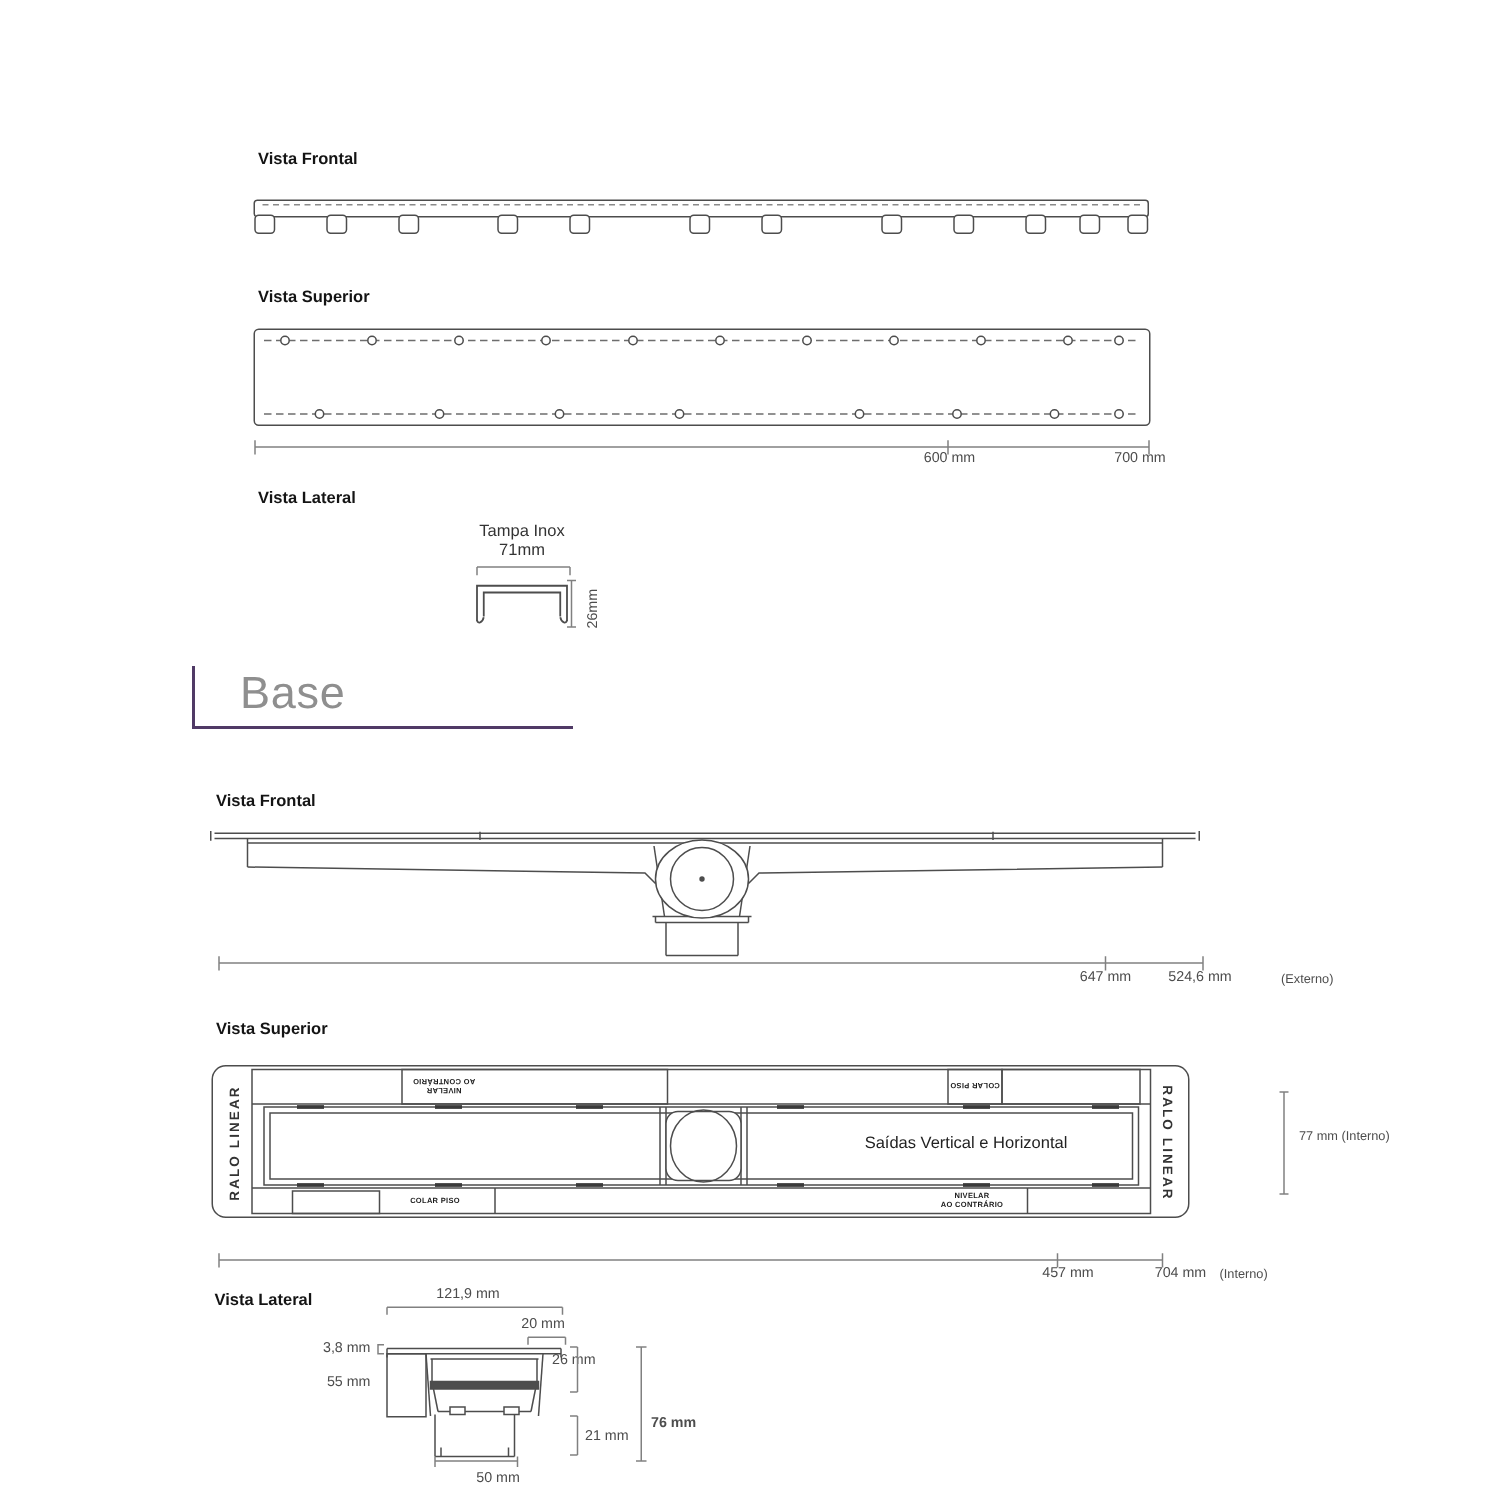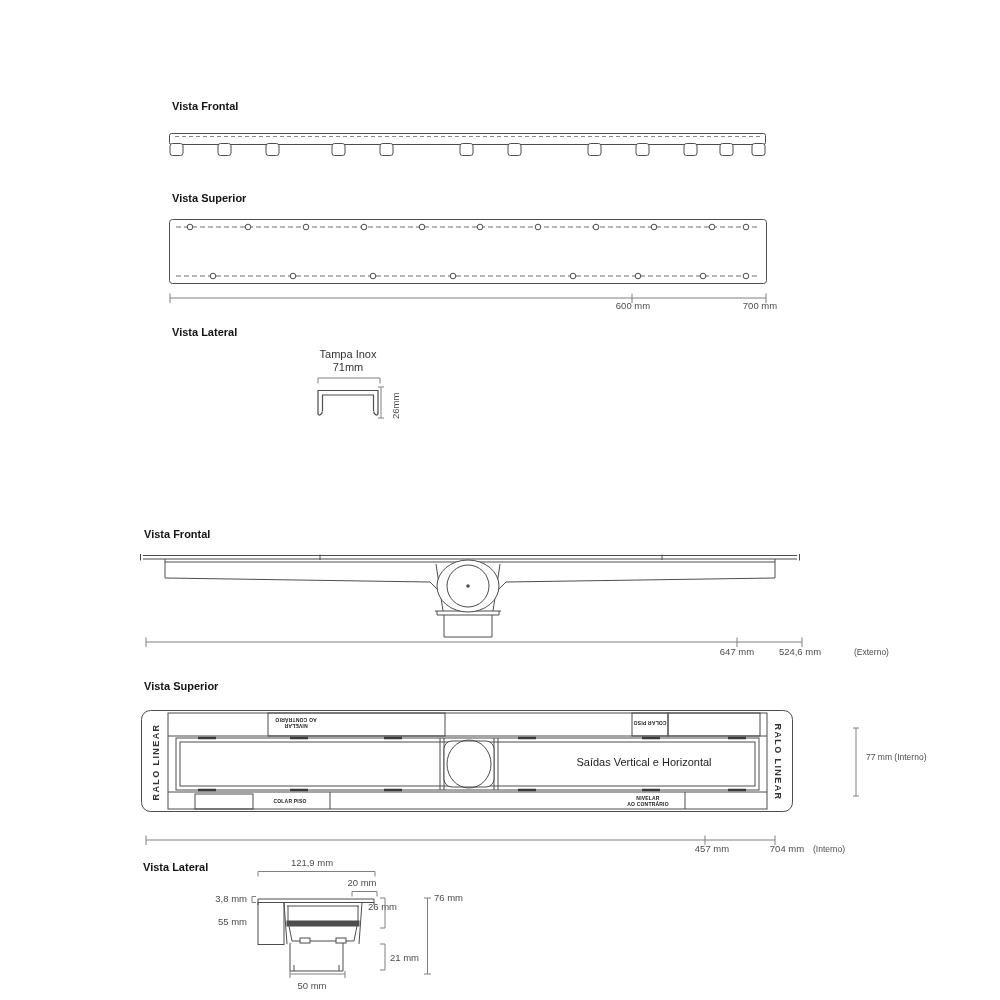--- a/index.html
+++ b/index.html
@@ -112,20 +112,23 @@
   </div>
   <div class="abs" style="left:378px;top:385px;">
     <svg width="8" height="36" viewBox="0 0 8 36" stroke="#808080" fill="none" stroke-width="1">
       <line x1="3" y1="2" x2="3" y2="33"></line>
         <line x1="0" y1="2" x2="6" y2="2"></line>
         <line x1="0" y1="33" x2="6" y2="33"></line>
     </svg>
   </div>
   <div class="abs dim-label" style="left:390px;top:419px;transform:rotate(-90deg);transform-origin:0 0;">26mm</div>
 
+  <div class="abs title-box" style="left:128px;top:444px;">
+    <div class="section-title">Base</div>
+  </div>
 
   <div class="abs view-label" style="left:144px;top:528px;">Vista Frontal</div>
 
   <div class="abs" style="left:138px;top:550px;">
     <svg width="664" height="92" viewBox="0 0 664 92" stroke="#4d4d4d" fill="none" stroke-width="1">
       <line x1="5" y1="5.5" x2="659" y2="5.5"></line>
       <line x1="5" y1="9" x2="659" y2="9"></line>
       <line x1="2.5" y1="4" x2="2.5" y2="10.5"></line>
       <line x1="661.5" y1="4" x2="661.5" y2="10.5"></line>
       <line x1="182" y1="4.5" x2="182" y2="10"></line>
@@ -291,21 +294,21 @@
   </div>
 
   <div class="abs dim-label" style="left:368px;top:901px;">26 mm</div>
   <div class="abs" style="left:379px;top:896px;">
     <svg width="9" height="34" viewBox="0 0 9 34" stroke="#808080" fill="none" stroke-width="1">
       <line x1="6" y1="2" x2="6" y2="32"></line>
         <line x1="1" y1="2" x2="6" y2="2"></line>
         <line x1="1" y1="32" x2="6" y2="32"></line>
     </svg>
   </div>
-  <div class="abs dim-label" style="left:434px;top:892px;">76 mm</div>
+  <div class="abs dim-label" style="left:434px;top:943px;font-weight:bold;">76 mm</div>
   <div class="abs" style="left:423px;top:896px;">
     <svg width="9" height="80" viewBox="0 0 9 80" stroke="#808080" fill="none" stroke-width="1">
       <line x1="4.5" y1="2" x2="4.5" y2="78"></line>
         <line x1="1" y1="2" x2="8" y2="2"></line>
         <line x1="1" y1="78" x2="8" y2="78"></line>
     </svg>
   </div>
   <div class="abs dim-label" style="left:390px;top:952px;">21 mm</div>
   <div class="abs" style="left:379px;top:942px;">
     <svg width="9" height="30" viewBox="0 0 9 30" stroke="#808080" fill="none" stroke-width="1">
@@ -314,15 +317,15 @@
         <line x1="1" y1="28" x2="6" y2="28"></line>
     </svg>
   </div>
   <div class="abs" style="left:288px;top:970px;">
     <svg width="60" height="9" viewBox="0 0 60 9" stroke="#808080" fill="none" stroke-width="1">
       <line x1="2" y1="4" x2="57" y2="4"></line>
         <line x1="2" y1="1" x2="2" y2="8"></line>
         <line x1="57" y1="1" x2="57" y2="8"></line>
     </svg>
   </div>
-  <div class="abs dim-label cx" style="left:312px;top:980px;">50 mm</div>
+  <div class="abs dim-label cx" style="left:332px;top:980px;">50 mm</div>
 
 </div>
 
 </body></html>

